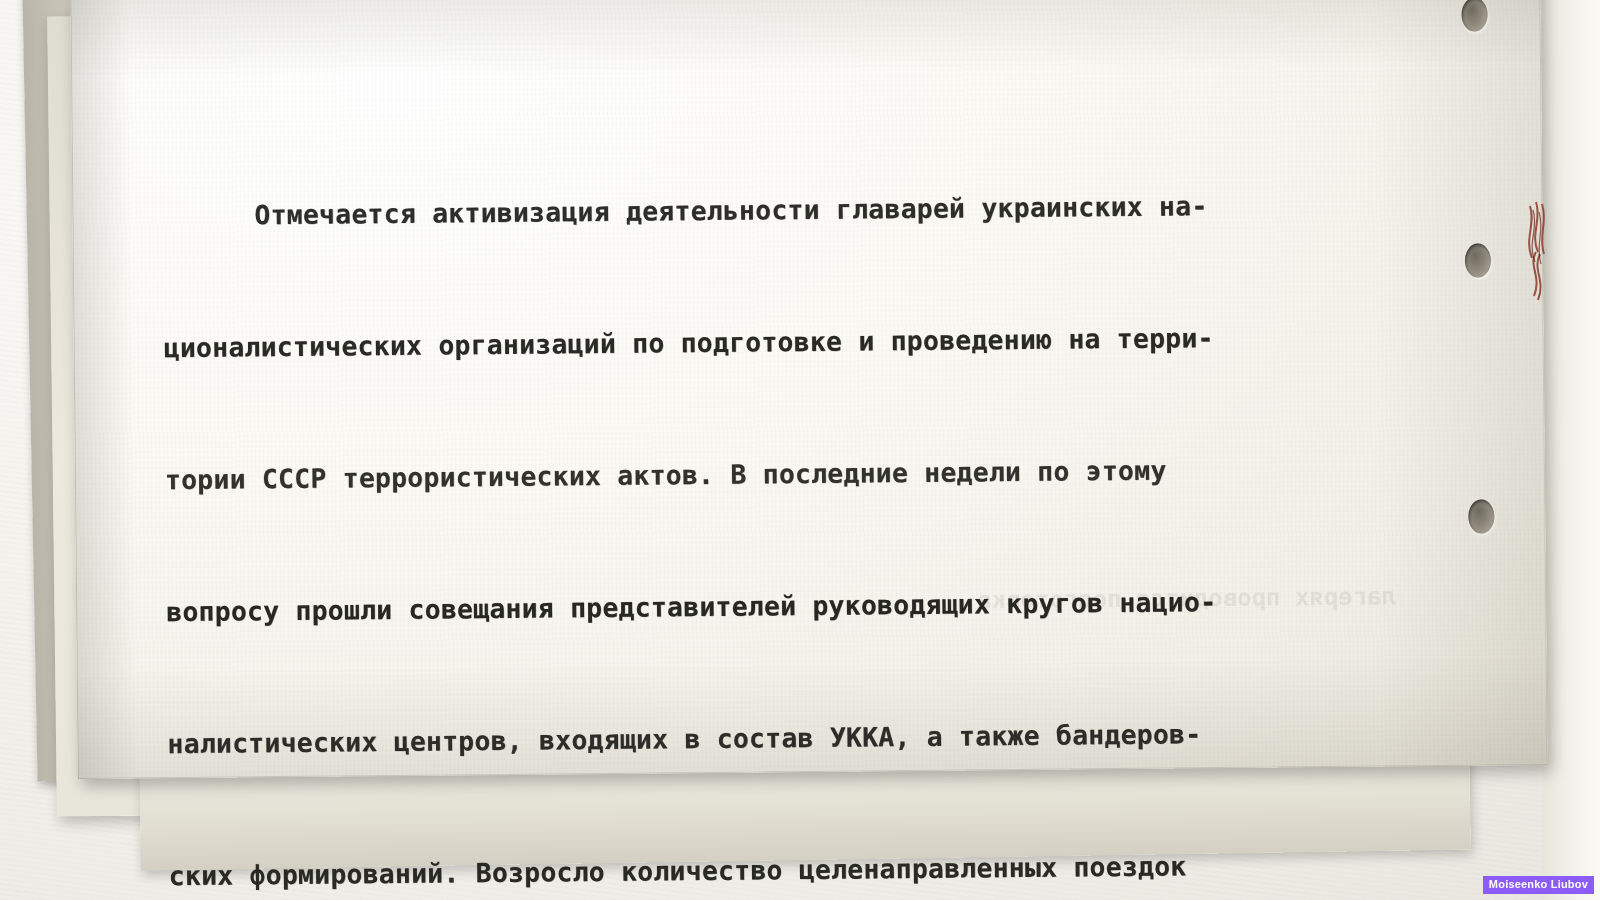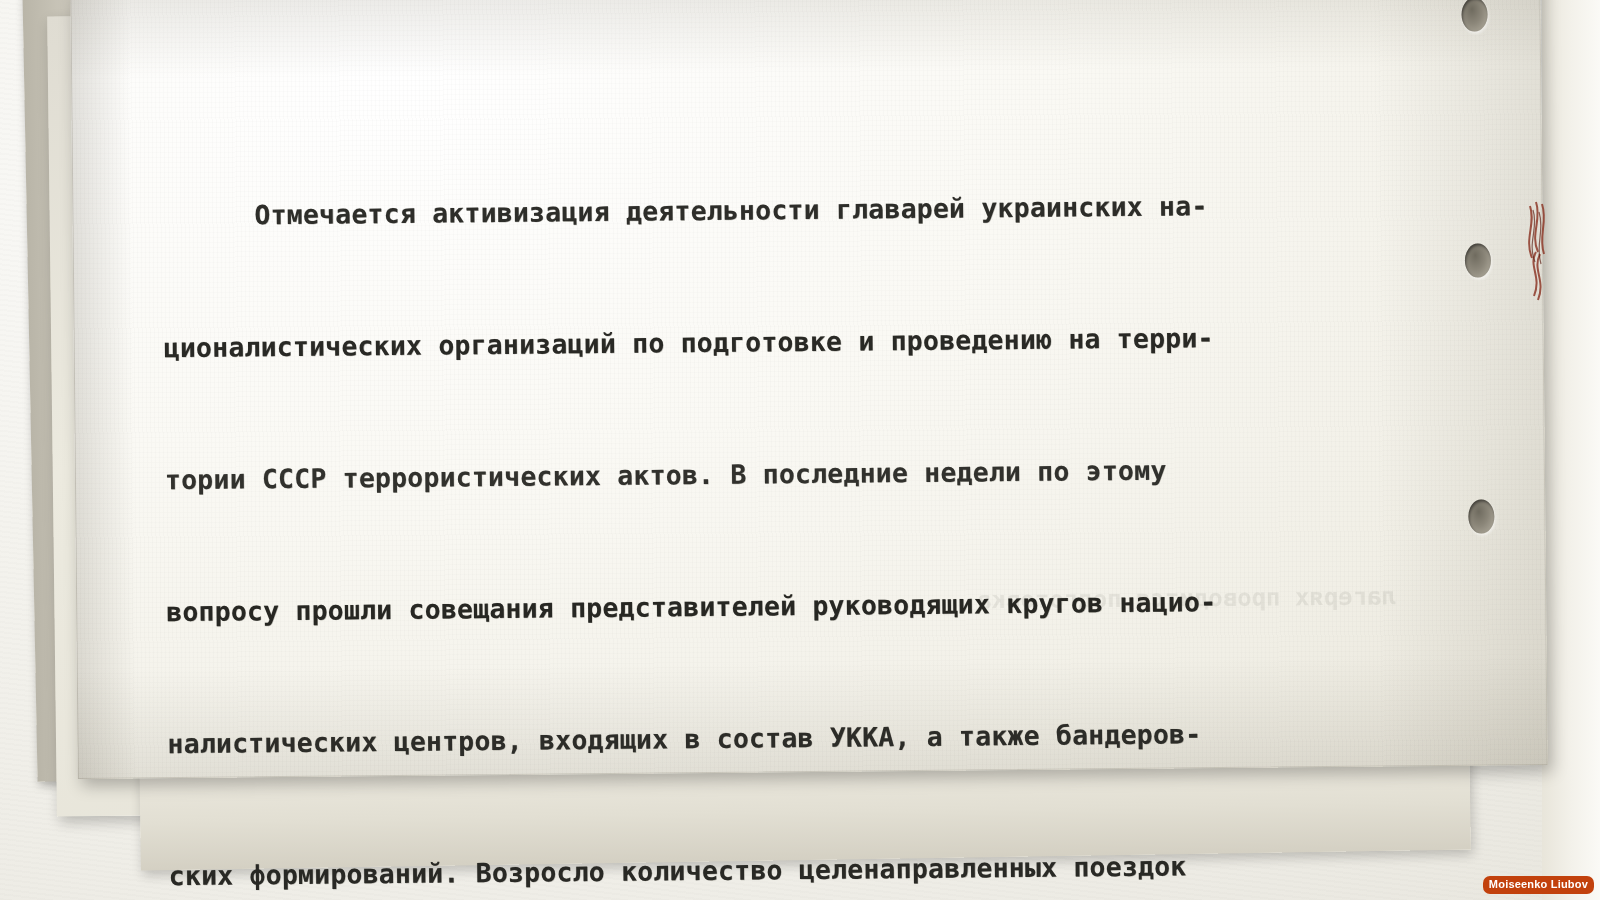--- a/index.html
+++ b/index.html
@@ -183,29 +183,28 @@
     right: 0; top: 0;
     width: 58px; height: 900px;
     background: linear-gradient(90deg, #e8e5da 0%, #f3f1ea 50%, #fbfaf6 100%);
   }
 
   
   .credit {
     position: absolute;
     right: 6px;
     bottom: 6px;
-    background: #c2410c;
+    background: #8b5cf6;
     color: #ffffff;
     font-family: "Liberation Sans", sans-serif;
     font-size: 11px;
     font-weight: 700;
     letter-spacing: 0.2px;
     padding: 3px 6px 4px 6px;
     line-height: 1;
-    border-radius: 7px;
   }
 </style>
 </head>
 <body>
 
 <div id="stage">
 
   <div class="backdrop"></div>
 
   <div class="right-strip"></div>

